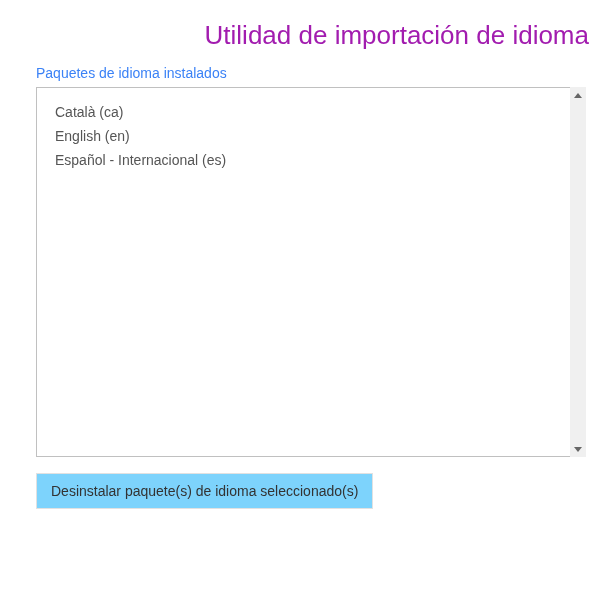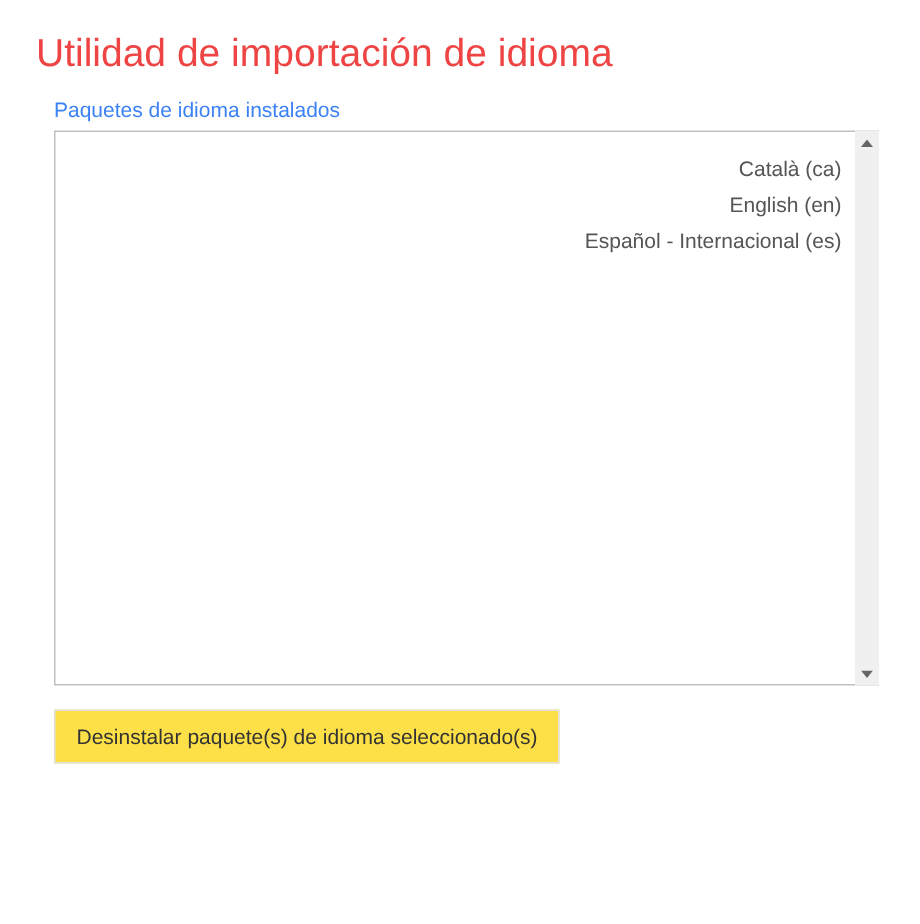--- a/index.html
+++ b/index.html
@@ -11,42 +11,43 @@
       font-family: "Segoe UI", -apple-system, sans-serif;
       background: #ffffff;
       width: 613px;
       height: 616px;
       padding: 20px 24px;
       color: #333;
     }
     .page-title {
       font-size: 26px;
       font-weight: 300;
-      color: #ef4444;
+      color: #a21caf;
       margin-bottom: 14px;
+      text-align: right;
     }
     .list-label {
       font-size: 14px;
       color: #3b82f6;
       margin-left: 12px;
       margin-bottom: 6px;
     }
     .list-item {
       font-size: 14px;
       color: #555;
       padding: 4px 0;
       cursor: pointer;
     }
     .button-row {
       margin-left: 12px;
       margin-top: 16px;
     }
     .btn {
       display: inline-block;
-      background: #fde047;
+      background: #7dd3fc;
       border: 1px solid #e1e1e1;
       font-size: 14px;
       color: #333;
       padding: 9px 14px;
       cursor: pointer;
       font-family: inherit;
       text-align: left;
       margin-bottom: 14px;
     }
     .btn.highlighted {
@@ -71,21 +72,20 @@
       justify-content: center;
       color: #888;
       font-size: 9px;
     }
     .scrollbar-btn-up { top: 0; }
     .scrollbar-btn-down { bottom: 0; }
     .listbox-wrapper {
       position: relative;
       width: 550px;
       margin-left: 12px;
-      text-align: right;
     }
     .listbox-inner {
       border: 1px solid #c0c0c0;
       height: 370px;
       padding: 12px 18px;
       padding-right: 24px;
     }
   </style>
 </head>
 <body>

